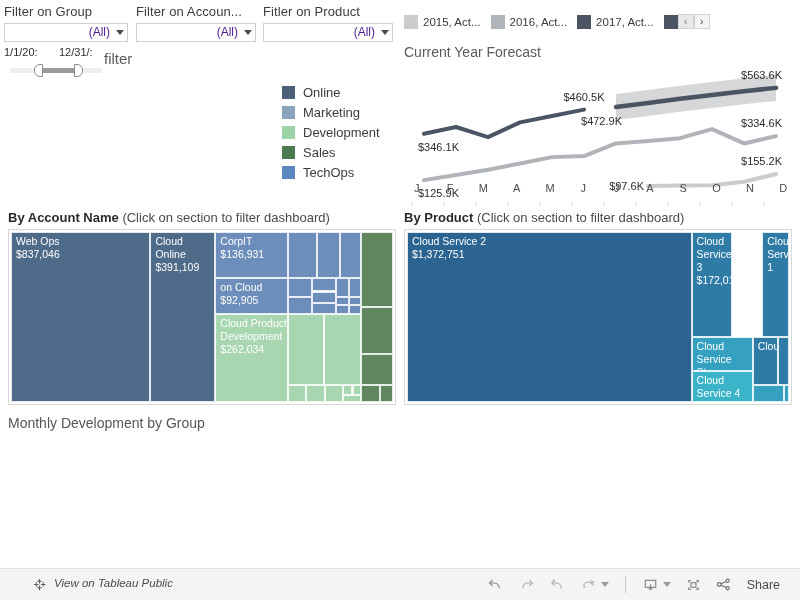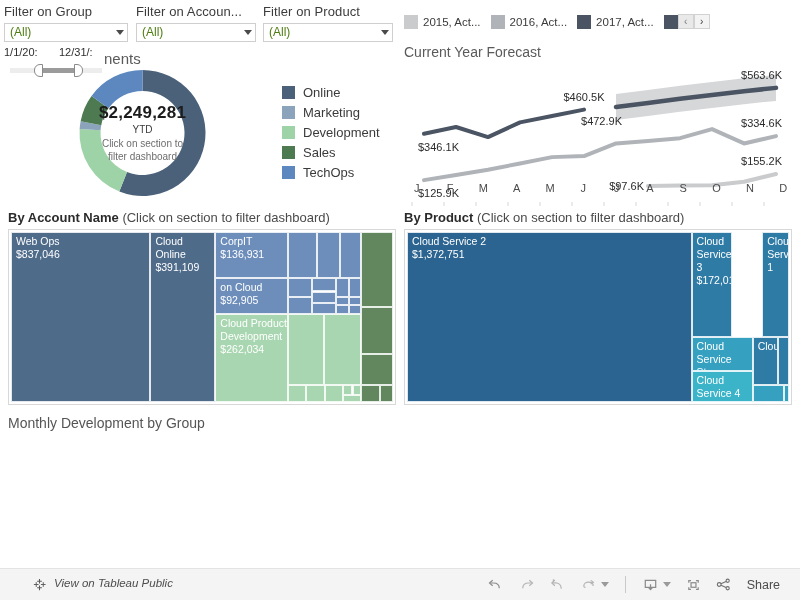--- a/index.html
+++ b/index.html
@@ -14,21 +14,21 @@
   
   .filters { position: absolute; left: 0; top: 0; width: 800px; height: 46px; }
   .filter-block { position: absolute; top: 4px; }
   .filter-label {
     font-size: 13px; color: #3c3c3c; white-space: nowrap;
     line-height: 16px; letter-spacing: .1px;
   }
   .filter-select {
     margin-top: 3px; height: 19px; border: 1px solid #cfcfcf;
     background: #fff; display: flex; align-items: center;
-    padding: 0 3px 0 5px; font-size: 12px; color: #4d7c0f;
+    padding: 0 3px 0 5px; font-size: 12px; color: #4c1d95; text-align: right;
   }
   .filter-select .val { flex: 1; line-height: 17px; }
   .caret {
     width: 0; height: 0; border-left: 4px solid transparent;
     border-right: 4px solid transparent; border-top: 5px solid #4a4a4a;
     margin-left: 6px;
   }
 
   
   .date-filter { position: absolute; left: 4px; top: 46px; width: 120px; }
@@ -175,53 +175,21 @@
       <span>12/31/:</span>
     </div>
     <div class="slider-track">
       <div class="slider-rail"></div>
       <div class="slider-fill"></div>
       <div class="slider-handle left"></div>
       <div class="slider-handle right"></div>
     </div>
   </div>
 
-  <div class="donut-title">nents</div>
-  <div class="donut-wrap">
-    <svg class="donut" id="donut-svg" width="175" height="130" viewBox="0 0 175 130">
-        <path d="M 87.5 2
-       A 63 63 0 1 1 64.30815318086528 123.57591861095983
-       L 72.03876878724351 104.05061240730656
-       A 42 42 0 1 0 87.5 23 Z" fill="#4a6179"></path>
-        <path d="M 64.30815318086528 123.57591861095983
-       A 63 63 0 0 1 24.624316109018892 61.04419726965326
-       L 45.58287740601259 62.36279817976884
-       A 42 42 0 0 0 72.03876878724351 104.05061240730656 Z" fill="#9ed3a8"></path>
-        <path d="M 24.624316109018892 61.04419726965326
-       A 63 63 0 0 1 25.615903204092618 53.19497718109934
-       L 46.243935469395076 57.12998478739956
-       A 42 42 0 0 0 45.58287740601259 62.36279817976884 Z" fill="#8ba3bb"></path>
-        <path d="M 25.615903204092618 53.19497718109934
-       A 63 63 0 0 1 36.531929354378306 27.969529105574196
-       L 53.5212862362522 40.31301940371613
-       A 42 42 0 0 0 46.243935469395076 57.12998478739956 Z" fill="#4d7a51"></path>
-        <path d="M 36.531929354378306 27.969529105574196
-       A 63 63 0 0 1 87.49999999999999 2
-       L 87.49999999999999 23
-       A 42 42 0 0 0 53.5212862362522 40.31301940371613 Z" fill="#5c87bf"></path>
-      </svg>
-    <div class="donut-center">
-      <div class="donut-total">$2,249,281</div>
-      <div class="donut-ytd">YTD</div>
-      <div class="donut-hint">
-        <span>Click on section to</span><br>
-        <span>filter dashboard</span>
-      </div>
-    </div>
-  </div>
+  <div class="donut-title">filter</div>
 
   <div class="donut-legend" id="donut-legend">
       <div class="legend-row">
         <span class="legend-sw" style="background: rgb(74, 97, 121);"></span>
         <span class="legend-txt">Online</span>
       </div>
       <div class="legend-row">
         <span class="legend-sw" style="background: rgb(139, 163, 187);"></span>
         <span class="legend-txt">Marketing</span>
       </div>

